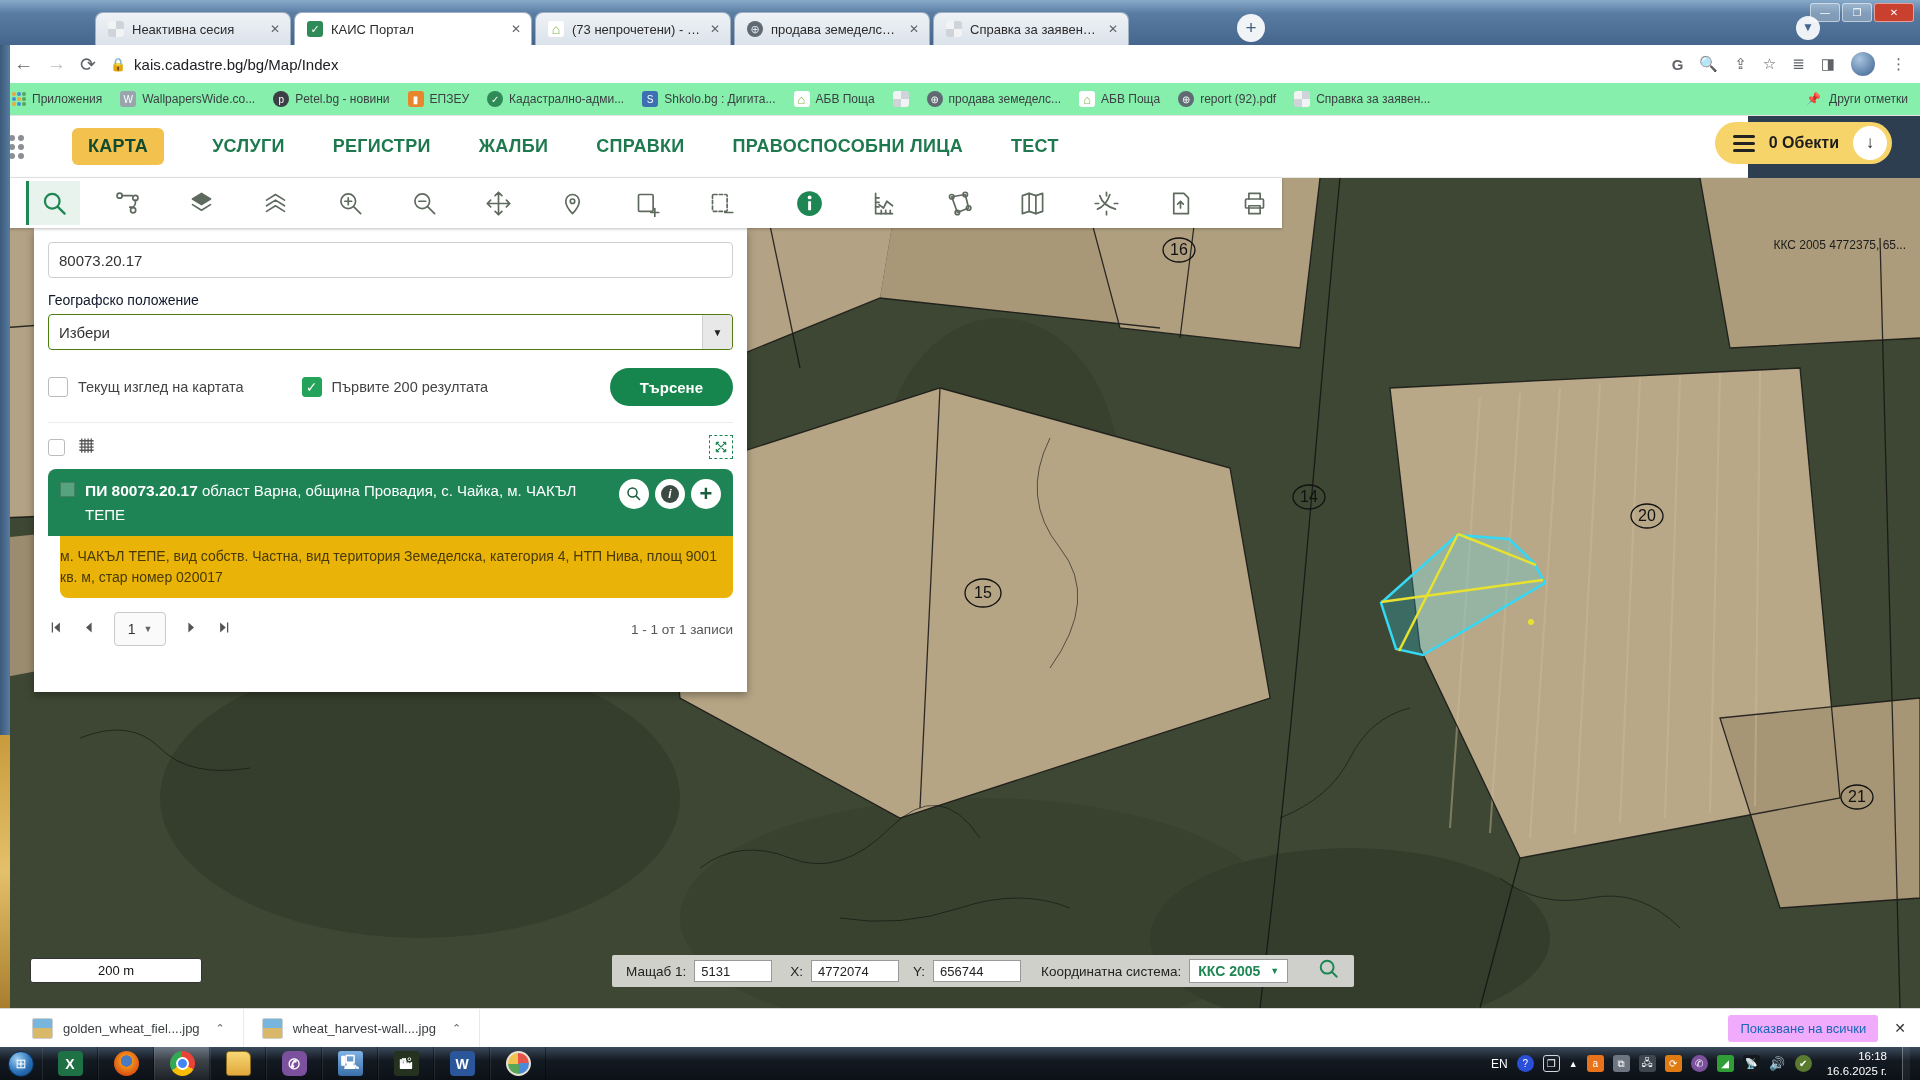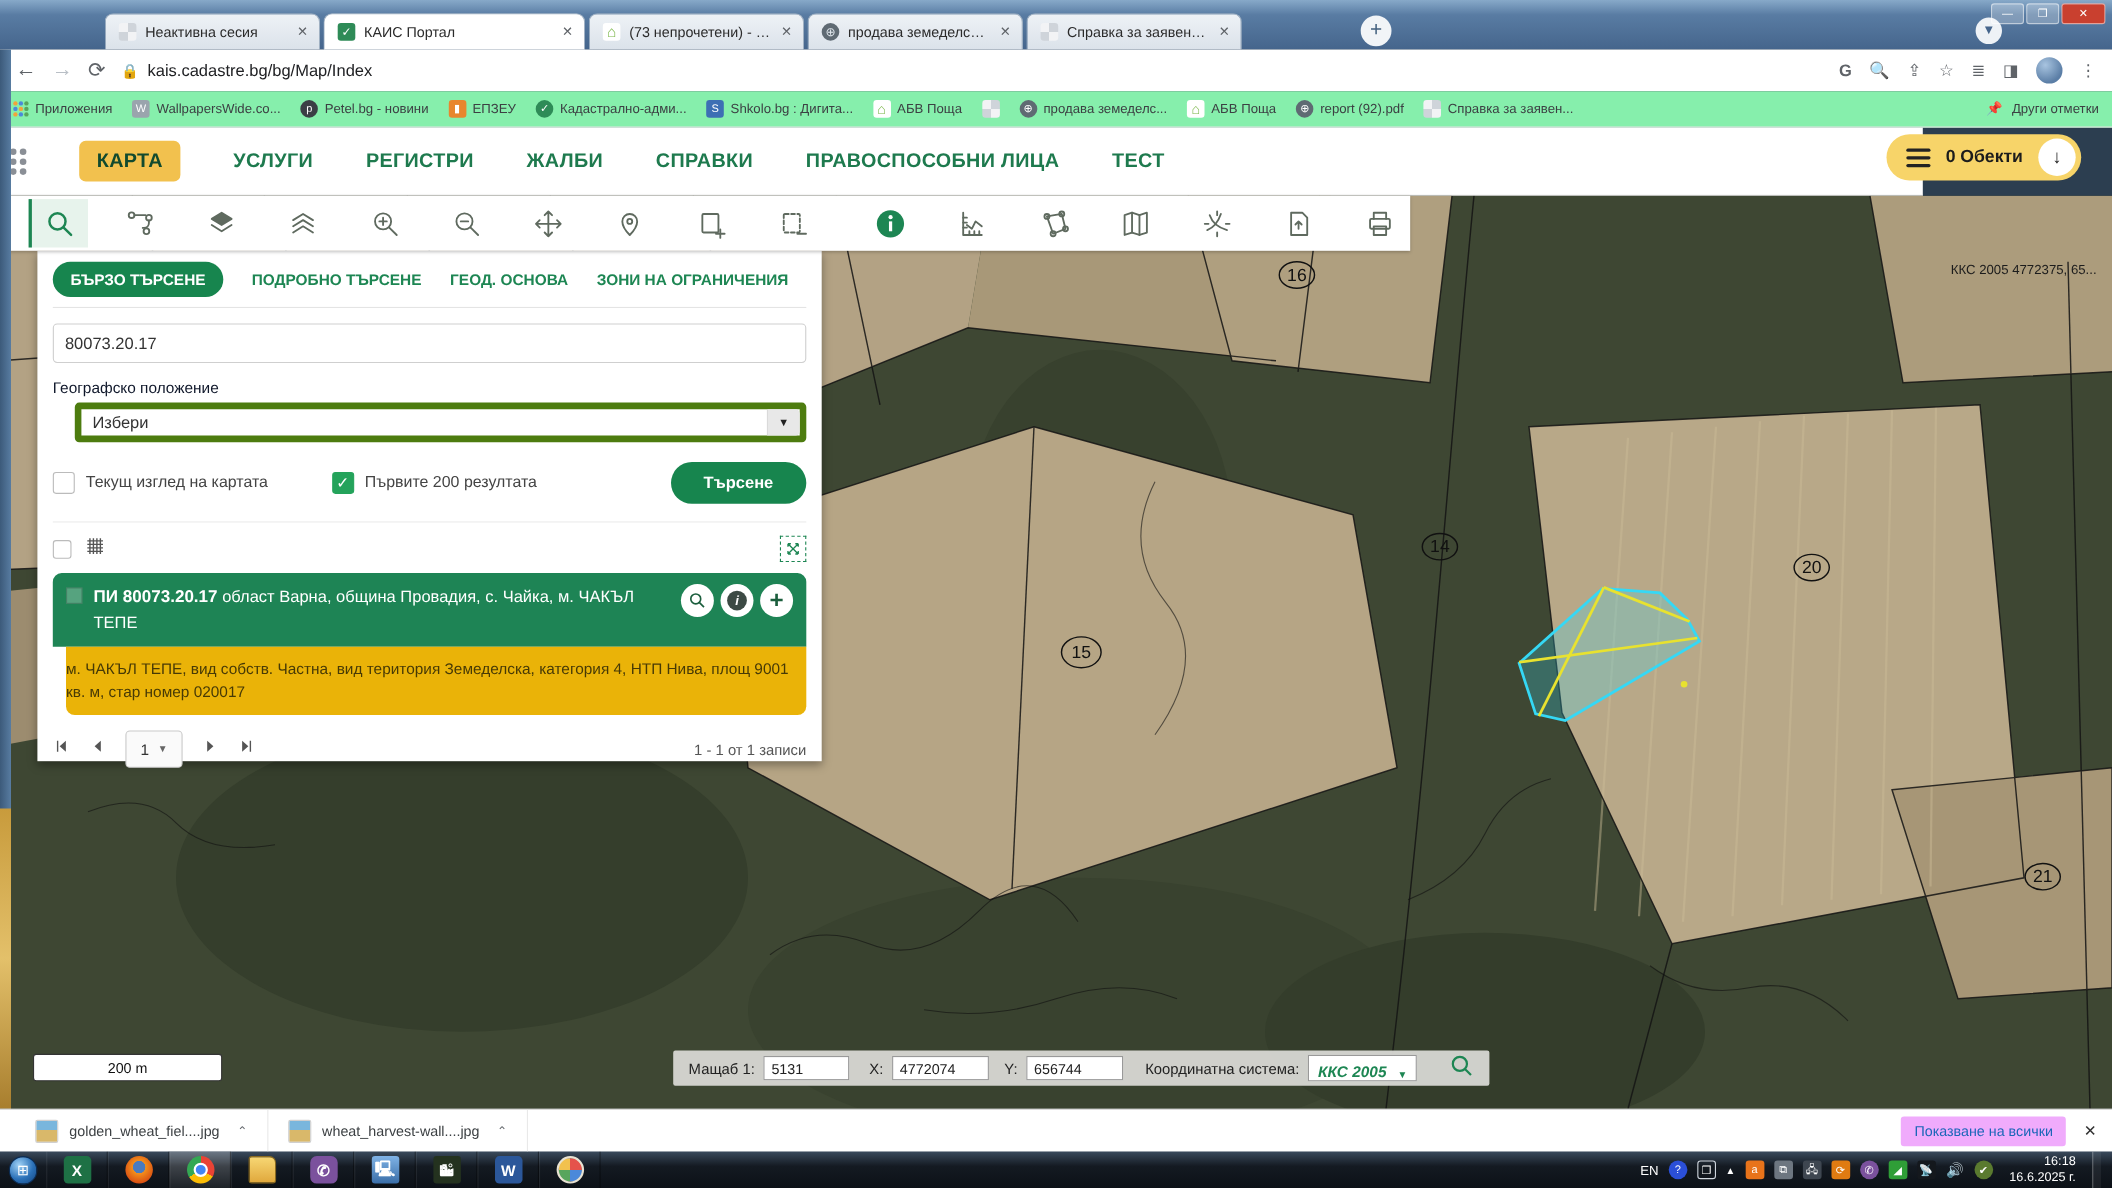--- a/index.html
+++ b/index.html
@@ -78,21 +78,21 @@
   .tool.info-tool { margin-left:14px; }
 
   .panel { position:absolute; top:50px; left:34px; width:713px; height:464px; background:#fff;
     box-shadow:0 3px 8px rgba(0,0,0,.35); z-index:9; padding:0 14px; }
   .ptabs { height:52px; display:flex; align-items:center; gap:26px; border-bottom:1px solid #e4e4e4; }
   .ptab { font-size:14px; font-weight:bold; color:#1d8653; white-space:nowrap; }
   .ptab.active { background:#17854e; color:#fff; padding:8px 16px; border-radius:18px; }
   .searchinput { margin-top:14px; width:100%; height:36px; border:1px solid #cfcfcf; border-radius:4px;
     font-size:15px; color:#333; padding:0 10px; font-family:"Liberation Sans",sans-serif; }
   .geolabel { margin-top:14px; font-size:14px; color:#0f172a; }
-  .selectbox { margin-top:6px; height:36px; border:6px solid #4d7c0f; border-radius:4px; display:flex; align-items:center;margin-left:20px; }
+  .selectbox { margin-top:6px; height:36px; border:1px solid #4d7c0f; border-radius:4px; display:flex; align-items:center; }
   .selectbox .val { flex:1; font-size:15px; color:#333; padding-left:10px; }
   .selectbox .arrow { width:30px; height:100%; background:#e8e8e8; border-left:1px solid #cfcfcf;
     border-radius:0 4px 4px 0; display:flex; align-items:center; justify-content:center; font-size:10px; color:#222; }
   .checksrow { margin-top:18px; display:flex; align-items:center; gap:10px; }
   .cbox { width:20px; height:20px; border:1px solid #bbb; border-radius:3px; background:#fff; }
   .cbox.checked { background:#24a35b; border-color:#24a35b; color:#fff; font-size:14px; text-align:center; line-height:19px; }
   .cblabel { font-size:14.5px; color:#444; }
   .btn-search { margin-left:auto; background:#17854e; color:#fff; font-size:15px; font-weight:bold;
     border:none; border-radius:19px; height:38px; padding:0 30px; font-family:"Liberation Sans",sans-serif; }
   .resctrl { margin-top:16px; border-top:1px solid #ececec; padding-top:12px; display:flex; align-items:center; gap:12px; }
@@ -118,21 +118,21 @@
   .pagebox .dd { font-size:9px; color:#666; }
   .pageinfo { margin-left:auto; font-size:13.5px; color:#555; }
 
   .scalebar { position:absolute; left:30px; top:780px; width:172px; height:25px; background:#fff;
     border:1px solid #333; border-radius:3px; font-size:13px; color:#111; display:flex; align-items:center; justify-content:center; z-index:8; }
   .statusbar { position:absolute; left:612px; top:777px; height:32px; background:rgba(216,216,212,.95);
     border-radius:2px; display:flex; align-items:center; gap:8px; padding:0 14px; z-index:8; }
   .statusbar .slabel { font-size:13.5px; color:#222; white-space:nowrap;text-align:right; }
   .sinput { height:22px; border:1px solid #999; background:#fff; font-size:13px; color:#222; padding:0 6px;
     font-family:"Liberation Sans",sans-serif; }
-  .crsbox { height:24px; background:#fff; border:1px solid #999; display:flex; align-items:flex-end; padding:0 8px; gap:10px;font-style:italic; }
+  .crsbox { height:24px; background:#fff; border:1px solid #999; display:flex; align-items:center; padding:0 8px; gap:10px; }
   .crsbox .v { font-size:14px; font-weight:bold; color:#1d8653; }
   .crsbox .dd { font-size:9px; color:#1d8653; }
   .statmag { margin-left:22px; }
   .statmag svg { width:22px; height:22px; stroke:#1d8653; stroke-width:2.2; fill:none; }
 
   .mapcorner { position:absolute; right:14px; top:60px; font-size:12px; color:#1c1c1c; z-index:5; }
 
   
   .dlbar { position:absolute; top:1008px; left:0; width:1920px; height:39px; background:#fff;
     border-top:1px solid #d8d8d8; display:flex; align-items:center; padding:0 14px; gap:0; z-index:50; }
@@ -515,26 +515,20 @@
     <div class="tool">
       <svg viewBox="0 0 24 24">
           <path d="M7 8V3h10v5"></path>
           <rect x="4" y="8" width="16" height="8" rx="1"></rect>
           <rect x="7" y="14" width="10" height="7"></rect>
         </svg>
     </div>
   </div>
 
   <div class="panel">
-    <div class="ptabs">
-      <span class="ptab active">БЪРЗО ТЪРСЕНЕ</span>
-      <span class="ptab">ПОДРОБНО ТЪРСЕНЕ</span>
-      <span class="ptab">ГЕОД. ОСНОВА</span>
-      <span class="ptab">ЗОНИ НА ОГРАНИЧЕНИЯ</span>
-    </div>
     <input class="searchinput" type="text" value="80073.20.17" style="">
     <div class="geolabel">Географско положение</div>
     <div class="selectbox">
       <span class="val">Избери</span>
       <span class="arrow">▼</span>
     </div>
     <div class="checksrow">
       <span class="cbox"></span>
       <span class="cblabel">Текущ изглед на картата</span>
       <span class="cbox checked" style="margin-left:48px;">✓</span>

